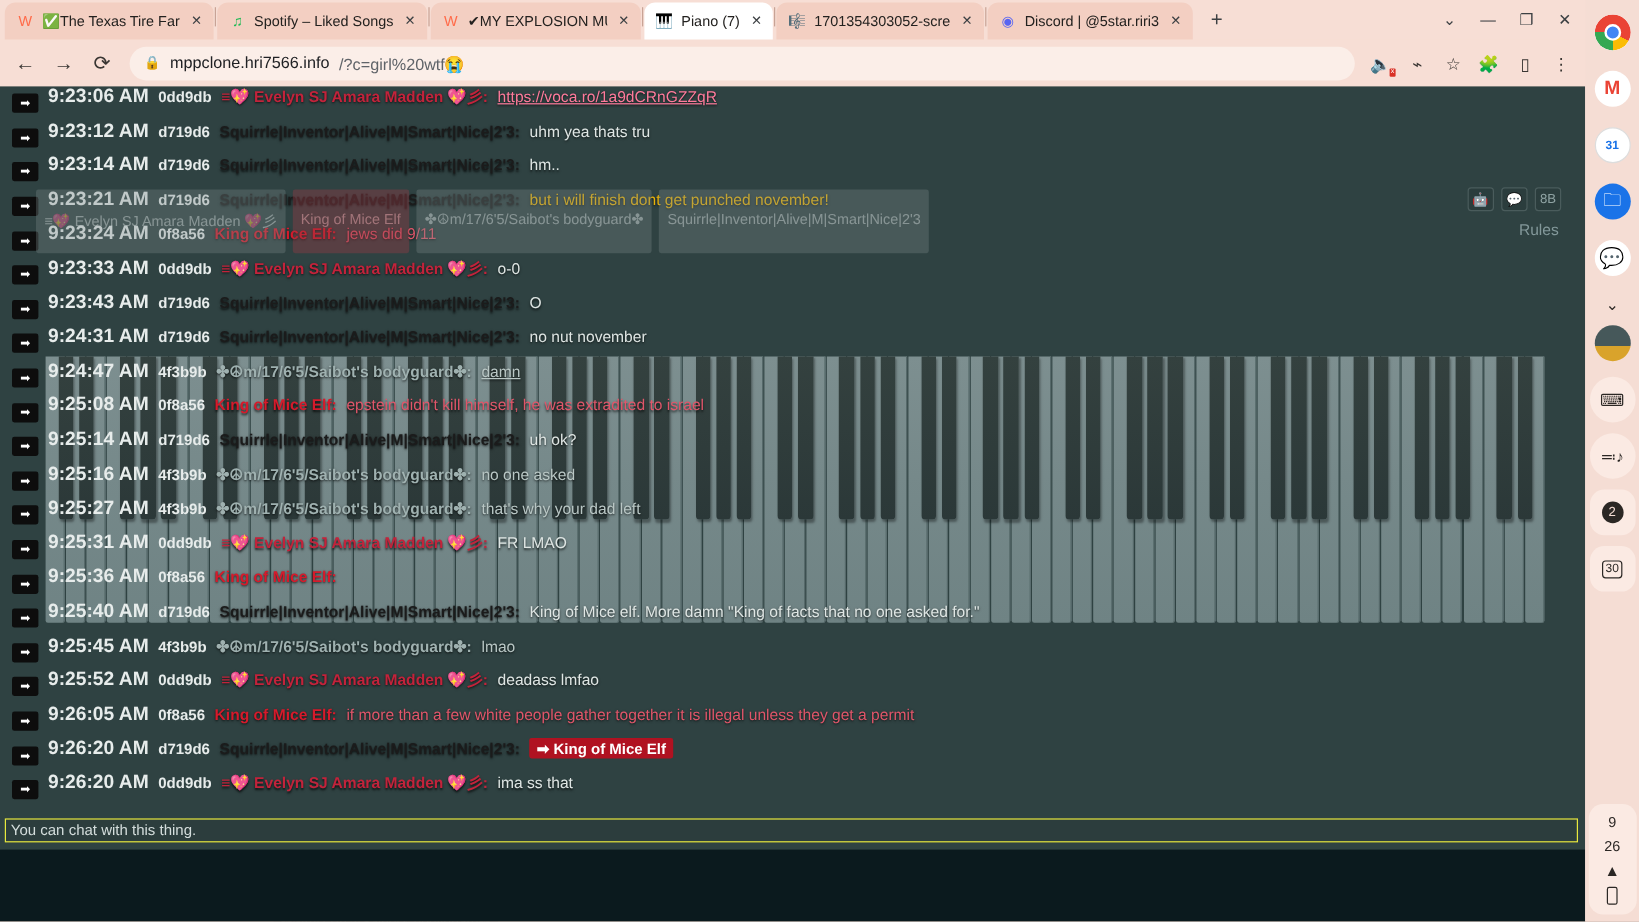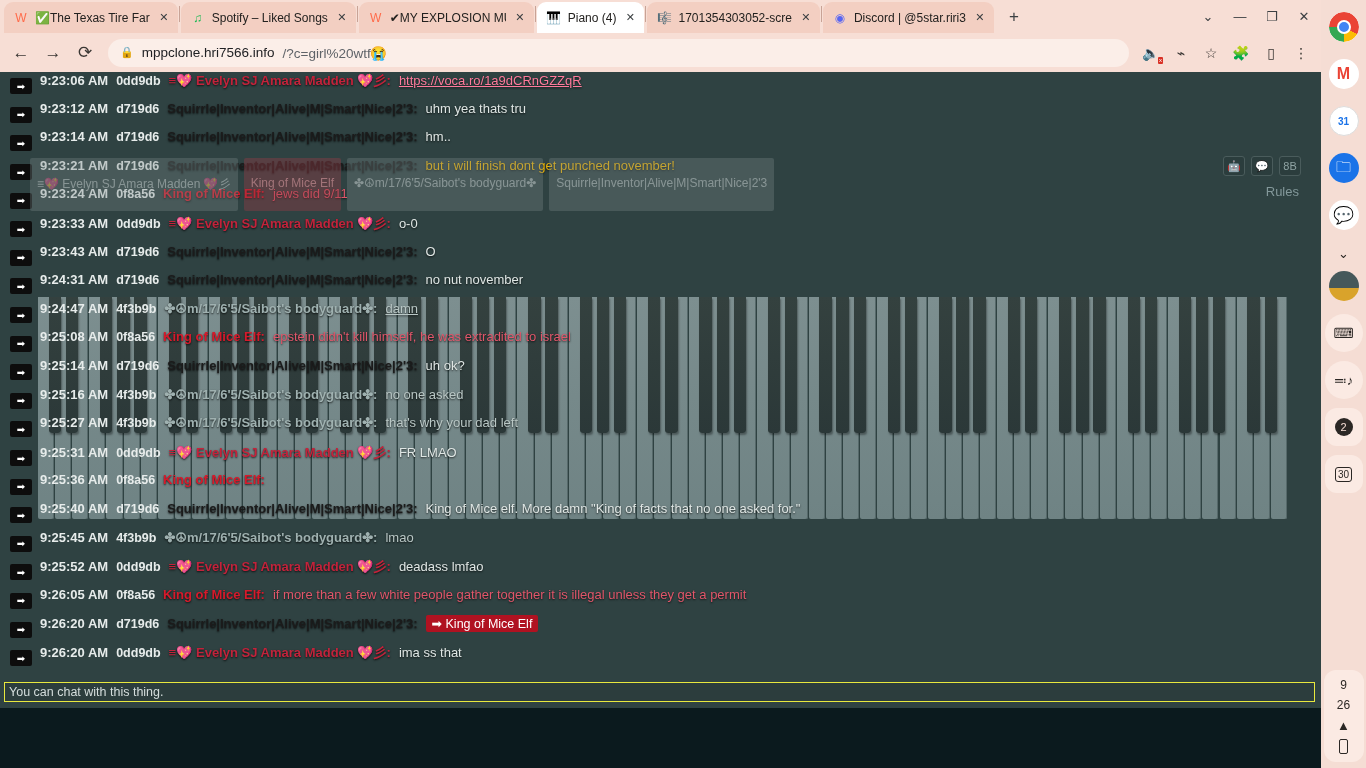--- a/index.html
+++ b/index.html
@@ -45,26 +45,26 @@
 
   
   .piano { position: absolute; left: 38px; top: 225px; width: 1250px; height: 222px; }
   .wkey { position: absolute; top: 0; height: 222px; background: linear-gradient(180deg,#7d8f90 0%, #76898a 45%, #6f8384 100%); border-radius: 0 0 2px 2px; box-shadow: inset -1px 0 0 #56696a; }
   .bkey { position: absolute; top: 0; height: 136px; background: linear-gradient(180deg,#34413f 0%,#2b3838 100%); border-radius: 0 0 3px 3px; box-shadow: 1px 2px 2px rgba(0,0,0,.35); }
 
   
   .chat { position: absolute; left: 0; top: 0; width: 1321px; height: 602px; overflow: hidden; }
   .msg { display: flex; align-items: baseline; gap: 8px; height: 28.6px; padding-left: 10px; font-size: 13px; }
   .msg .flag { width: 22px; height: 16px; flex: 0 0 22px; background: #0d0d0d; border-radius: 2px; display: flex; align-items: center; justify-content: center; color: #fff; font-size: 10px; align-self: center; }
-  .msg .time { color: #e7eceb; font-weight: bold; font-size: 13px; white-space: nowrap; }
+  .msg .time { color: #e7eceb; font-weight: bold; font-size: 16px; white-space: nowrap; }
   .msg .uid { color: #e7eceb; font-weight: bold; font-size: 12.5px; white-space: nowrap; font-family: "Liberation Sans", sans-serif; }
   .msg .who { font-weight: bold; white-space: nowrap; text-shadow: 0 1px 2px rgba(0,0,0,.75); }
   .msg .body { white-space: nowrap; text-shadow: 0 1px 2px rgba(0,0,0,.7); }
   .msg a { color: #ff7b9c; text-decoration: underline; }
-  .mention { background: #b01221; color: #fff; padding: 1px 6px; border-radius: 2px; font-weight: normal; font-size: 12.5px; }
+  .mention { background: #b01221; color: #fff; padding: 1px 6px; border-radius: 2px; font-weight: bold; font-size: 12.5px; }
 
   .nametags { position: absolute; left: 30px; top: 86px; display: flex; gap: 6px; }
   .nametag { background: rgba(120,135,135,.34); color: rgba(225,232,231,.42); font-size: 12px; padding: 18px 7px; border-radius: 2px; white-space: nowrap; }
   .nametag.red { background: rgba(150,60,70,.4); color: rgba(235,170,175,.5); }
 
   .hdr-icons { position: absolute; right: 20px; top: 84px; display: flex; gap: 6px; }
   .hdr-icons div { width: 22px; height: 20px; border: 1px solid #4a5c5c; border-radius: 3px; display: flex; align-items: center; justify-content: center; font-size: 11px; color: #8fa3a3; background: rgba(40,56,56,.5); }
   .rules { position: absolute; right: 22px; top: 112px; color: #83989a; font-size: 13px; }
 
   
@@ -109,21 +109,21 @@
           </div>
           <div class="tabsep"></div>
           <div class="tab">
             <span class="favicon" style="color: rgb(255, 107, 74);">W</span>
             <span class="title">✔MY EXPLOSION MUR</span>
             <span class="tabclose">✕</span>
           </div>
           <div class="tabsep"></div>
           <div class="tab active">
             <span class="favicon" style="color: rgb(85, 85, 85);">🎹</span>
-            <span class="title">Piano (4)</span>
+            <span class="title">Piano (7)</span>
             <span class="tabclose">✕</span>
           </div>
           <div class="tabsep"></div>
           <div class="tab">
             <span class="favicon" style="color: rgb(214, 161, 26);">🎼</span>
             <span class="title">1701354303052-scre</span>
             <span class="tabclose">✕</span>
           </div>
           <div class="tabsep"></div>
           <div class="tab">

